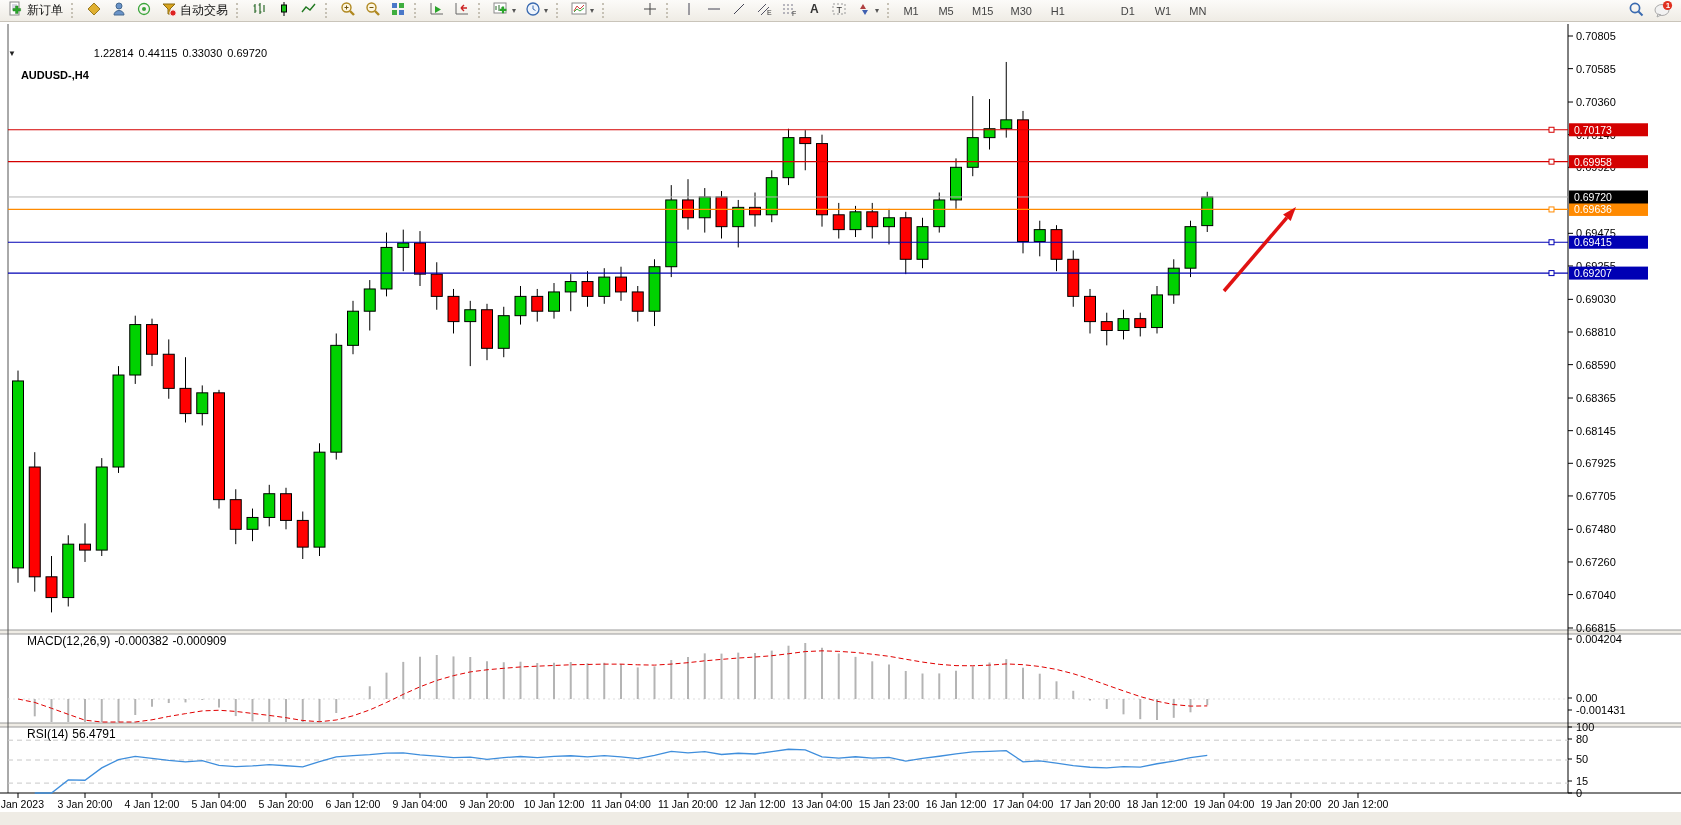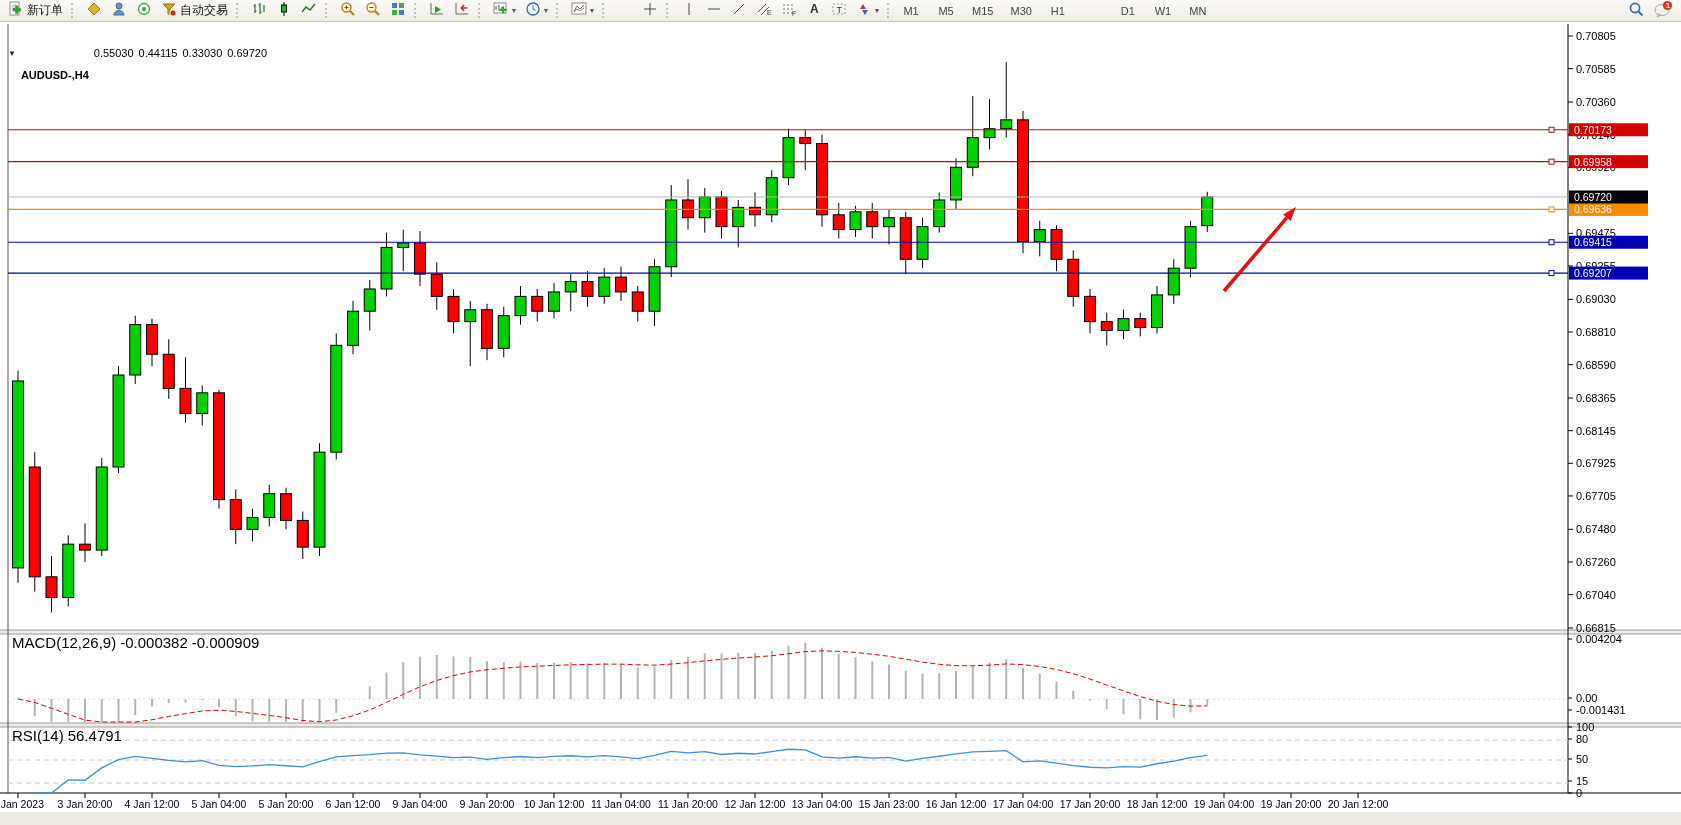--- a/index.html
+++ b/index.html
@@ -19,21 +19,21 @@
   .spacer{flex:1;}
   .tf{font-size:11px;color:#444;min-width:26px;}
   
   .chartwin{position:absolute;top:22px;left:0;width:1681px;height:803px;background:#fff;
     box-sizing:border-box;border-left:1px solid #9a9a9a;border-right:1px solid #9a9a9a;}
   #chartSvg{position:absolute;top:22px;left:0;}
   .titlebar{position:absolute;top:25px;left:8px;font-size:11px;color:#000;display:flex;
     align-items:center;gap:5px;z-index:5;}
   .titlebar b{font-weight:bold;margin-top:44px;}
   .tri{font-size:8px;color:#222;}
-  .panel-label{position:absolute;left:12px;font-size:15px;color:#000;z-index:5;}
+  .panel-label{position:absolute;left:27px;font-size:12px;color:#000;z-index:5;}
   .panel-label span{margin-right:4px;}
 </style>
 </head>
 <body>
 
 <div class="toolbar">
   <button class="tb">
     <span><svg width="16" height="16">
           <rect x="2" y="1" width="9" height="13" fill="#fff" stroke="#8a8a8a"></rect>
           <line x1="4" y1="4" x2="9" y2="4" stroke="#b0b0c8"></line>
@@ -768,21 +768,21 @@
     <polyline points="34.75,771 51.5,771 68.25,757.9450549450551 85,758.225806451613 101.75,745.9090909090909 118.5,737.5657894736842 135.25,734.2899408284023 152,736.340782122905 168.75,738.4330708661416 185.5,739.8241206030151 202.25,738.6407766990291 219,743.4545454545455 235.75,744.547619047619 252.5,743.9296875 269.25,742.6622093023256 286,743.7375871267533 302.75,744.8079931572621 319.5,739.6053956579074 336.25,734.8750226028083 353,733.5332384395824 369.75,732.660697812438 386.5,731.0587803593774 403.25,730.8858040736188 420,732.7974504300427 436.75,734.1483499522149 453.5,735.6730324173477 470.25,735.0431014189433 487,737.4543424233094 503.75,735.5853567916953 520.5,734.5041191498826 537.25,735.5425008779434 554,734.3725104982752 570.75,733.734222731964 587.5,734.9397870446505 604.25,733.6425483627614 621,734.9369670180753 637.75,736.6054258415118 654.5,733.3462254309575 671.25,729.2985496803219 688,730.9412607030138 704.75,729.717903945872 721.5,732.5103971214384 738.25,731.2666472136094 755,731.9970212292149 771.75,729.5655390707259 788.5,727.2362410807201 805.25,727.888430128269 822,734.8503485223131 838.75,736.1142875760767 855.5,734.7691865157595 872.25,736.1223363123397 889,735.3889720627328 905.75,739.1596298239335 922.5,736.3507694987997 939.25,734.2327899525566 956,731.8456274962125 972.75,729.8582758843986 989.5,729.2776273545888 1006.25,728.6819053375701 1023,739.9099876965697 1039.75,738.963207850138 1056.5,741.1432576824742 1073.25,743.6487299037675 1090,745.2322283148533 1106.75,745.787046726898 1123.5,744.5638509355553 1140.25,745.1890574978466 1157,741.7565160514556 1173.75,739.1839599905422 1190.5,735.5966079430352 1207.25,733.3111862681111" fill="none" stroke="#3f8edc" stroke-width="1.3"></polyline>
     <g>
       <line x1="1224" y1="269" x2="1286.8889207716165" y2="195.62959243311414" stroke="#e01212" stroke-width="3.5"></line>
       <polygon points="1296,185 1290.685203783443,198.88354930039398 1283.09263775979,192.3756355658343" fill="#e01212"></polygon>
     </g>
   </svg>
 
 <div class="titlebar">
   <span class="tri">▼</span>
   <b>AUDUSD-,H4</b>
-  <span>0.55030</span>
+  <span>1.22814</span>
   <span>0.44115</span>
   <span>0.33030</span>
   <span>0.69720</span>
 </div>
 
 <div class="panel-label" style="top:634px;">
   <span>MACD(12,26,9)</span><span>-0.000382</span><span>-0.000909</span>
 </div>
 <div class="panel-label" style="top:727px;">
   <span>RSI(14)</span><span>56.4791</span>

